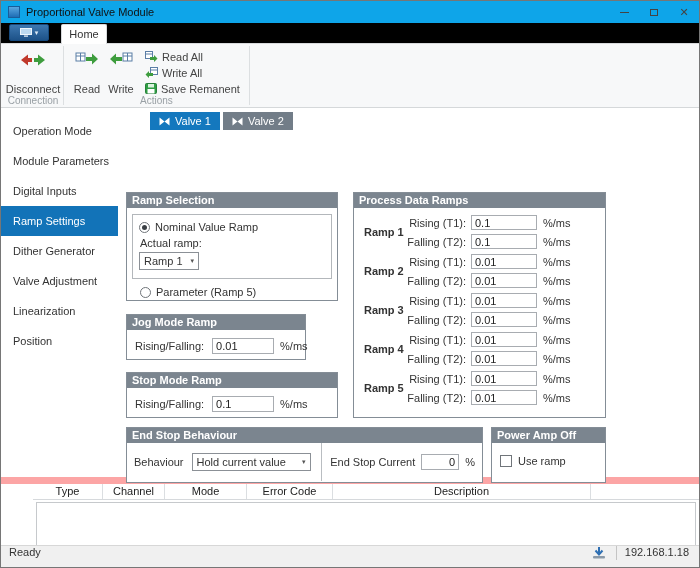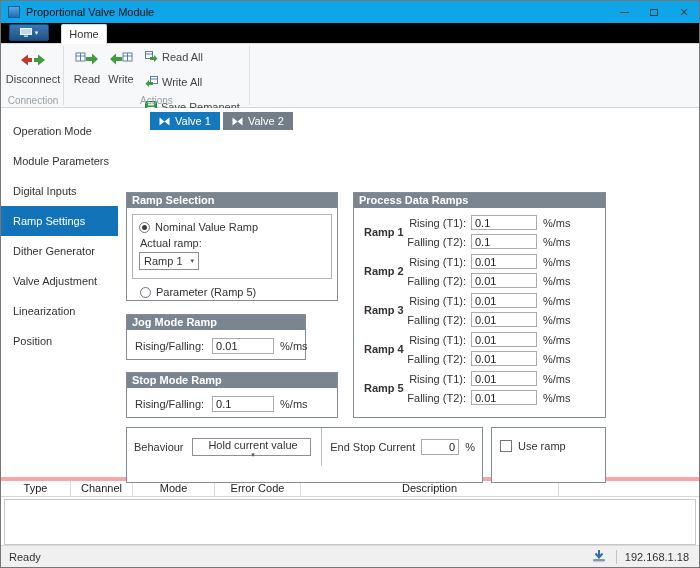--- a/index.html
+++ b/index.html
@@ -24,23 +24,23 @@
   .app-menu-arrow{font-size:7px;color:#dce9f5;}
   .home-tab{width:44px;height:19px;margin-bottom:-1px;background:#fff;border:1px solid #d8dadc;border-bottom:none;
     border-radius:2px 2px 0 0;display:flex;align-items:center;justify-content:center;color:#333;}
 
   
   .ribbon{height:65px;background:#f7f8f9;border-top:1px solid #d8dadc;border-bottom:1px solid #d5d8da;
     display:flex;align-items:stretch;padding-left:2px;box-sizing:border-box;}
   .ribbon-group{position:relative;display:flex;align-items:flex-start;padding:3px 6px 14px 6px;}
   .group-label{position:absolute;bottom:1px;left:0;right:0;text-align:center;font-size:10px;color:#99a0a5;}
   .group-sep{width:1px;background:#dcdfe1;margin:2px 0;}
-  .big-btn{width:48px;display:flex;flex-direction:column;align-items:center;gap:2px;padding-top:2px;color:#444;}
+  .big-btn{width:48px;display:flex;flex-direction:column;align-items:center;gap:12px;padding-top:2px;color:#444;}
   .big-btn .ico{height:22px;display:flex;align-items:center;}
-  .small-col{display:flex;flex-direction:column;gap:10px;padding-top:2px;margin-left:4px;}
+  .small-col{display:flex;flex-direction:column;gap:1px;padding-top:2px;margin-left:4px;}
   .small-btn{display:flex;align-items:center;gap:4px;height:15px;padding:0 3px;color:#444;}
 
   
   .body{display:flex;height:369px;background:#fff;}
   .sidebar{width:117px;padding-top:8px;box-sizing:border-box;flex:none;}
   .side-item{height:30px;line-height:30px;padding-left:12px;color:#333;}
   .side-item.selected{background:#1273b8;color:#fff;}
   .content{flex:1;position:relative;background:#fff;}
 
   .vtabs{position:absolute;left:32px;top:4px;display:flex;gap:3px;}
@@ -72,29 +72,29 @@
   .pdr-row{display:flex;align-items:center;height:19px;}
   .pdr-label{width:62px;text-align:right;margin-right:5px;white-space:nowrap;}
   .pdr-input{width:66px;height:15px;}
 
   .es-body{display:flex;align-items:center;height:38px;padding:0 7px;}
   .vdiv{width:1px;background:#b9bdc1;align-self:stretch;margin:0 9px 0 10px;}
   .pa-body{display:flex;align-items:center;gap:6px;padding:12px 8px;}
   .checkbox{width:12px;height:12px;border:1px solid #70757a;background:#fff;box-sizing:border-box;flex:none;}
 
   
-  .etable{height:68px;border-top:4px solid #fca5a5;background:#fff;box-sizing:border-box;}
+  .etable{height:68px;border-top:7px solid #fca5a5;background:#fff;box-sizing:border-box;padding-left:32px;}
   .ehead{display:flex;height:15px;border-bottom:1px solid #d6d9dc;}
   .ecell{text-align:center;line-height:15px;border-right:1px solid #dbdee1;color:#222;box-sizing:border-box;}
   .ec-type{width:70px;}.ec-channel{width:62px;}.ec-mode{width:82px;}.ec-error{width:86px;}.ec-desc{width:258px;}
   .ec-rest{flex:1;border-right:none;}
   .ebody{margin:2px 3px;height:44px;border:1px solid #c6c9cc;background:#fff;}
 
   
-  .statusbar{height:22px;background:#f0f0f0;border-top:1px solid #d7d7d7;display:flex;align-items:center;box-sizing:border-box;}
+  .statusbar{height:22px;background:#f0f0f0;border-top:1px solid #d7d7d7;display:flex;box-sizing:border-box;}
   .status-text{padding-left:8px;}
   .sb-spacer{flex:1;}
   .sb-sep{width:1px;height:14px;background:#c4c4c4;margin:0 8px;}
   .ip-text{padding-right:10px;}
 </style>
 </head>
 <body>
 
 <div class="window">
 
@@ -339,34 +339,36 @@
                 <input class="tinput pdr-input" value="0.01" style="">
                 <span class="unit">%/ms</span>
               </div>
             </div>
           </div>
 
         </div>
       </div>
 
       <div class="gbox" style="left:8px;top:271px;width:357px;height:56px;">
+        <div class="gbox-header">End Stop Behaviour</div>
         <div class="es-body">
           <span class="lbl" style="margin-right:8px;">Behaviour</span>
-          <div class="combo" style="width:165px;flex-direction:column;">
+          <div class="combo" style="width:165px;">
             <span>Hold current value</span>
             <span class="combo-arrow">▾</span>
           </div>
           <div class="vdiv"></div>
           <span class="lbl" style="margin-right:6px;">End Stop Current</span>
           <input class="tinput" style="width: 38px; text-align: right;" value="0">
           <span class="unit">%</span>
         </div>
       </div>
 
       <div class="gbox" style="left:373px;top:271px;width:115px;height:56px;">
+        <div class="gbox-header">Power Amp Off</div>
         <div class="pa-body">
           <span class="checkbox"></span>
           <span class="lbl">Use ramp</span>
         </div>
       </div>
 
     </div>
   </div>
 
   <div class="etable">

